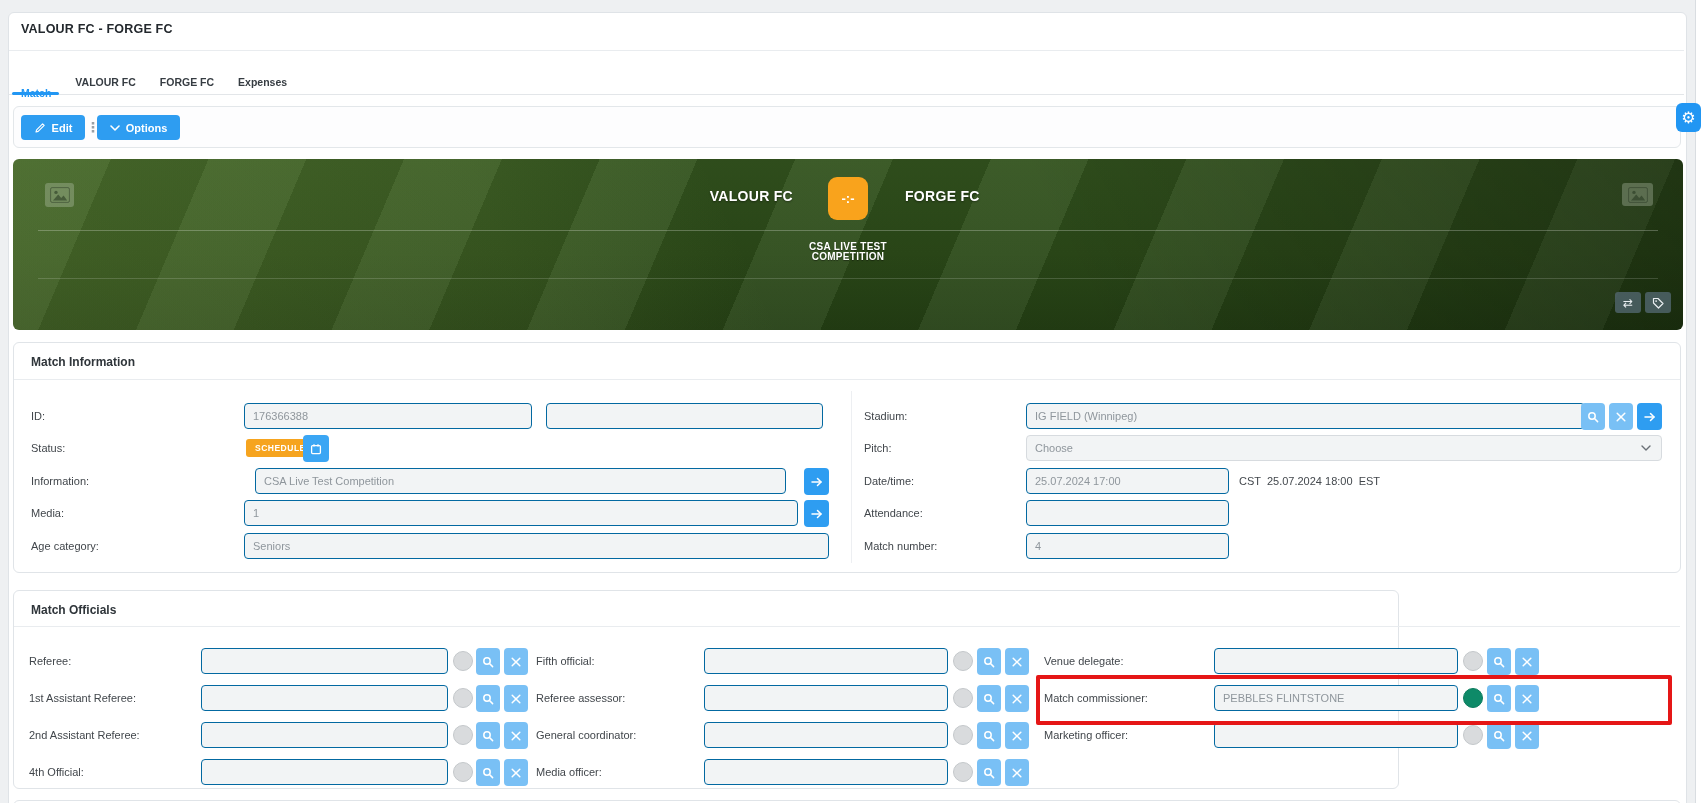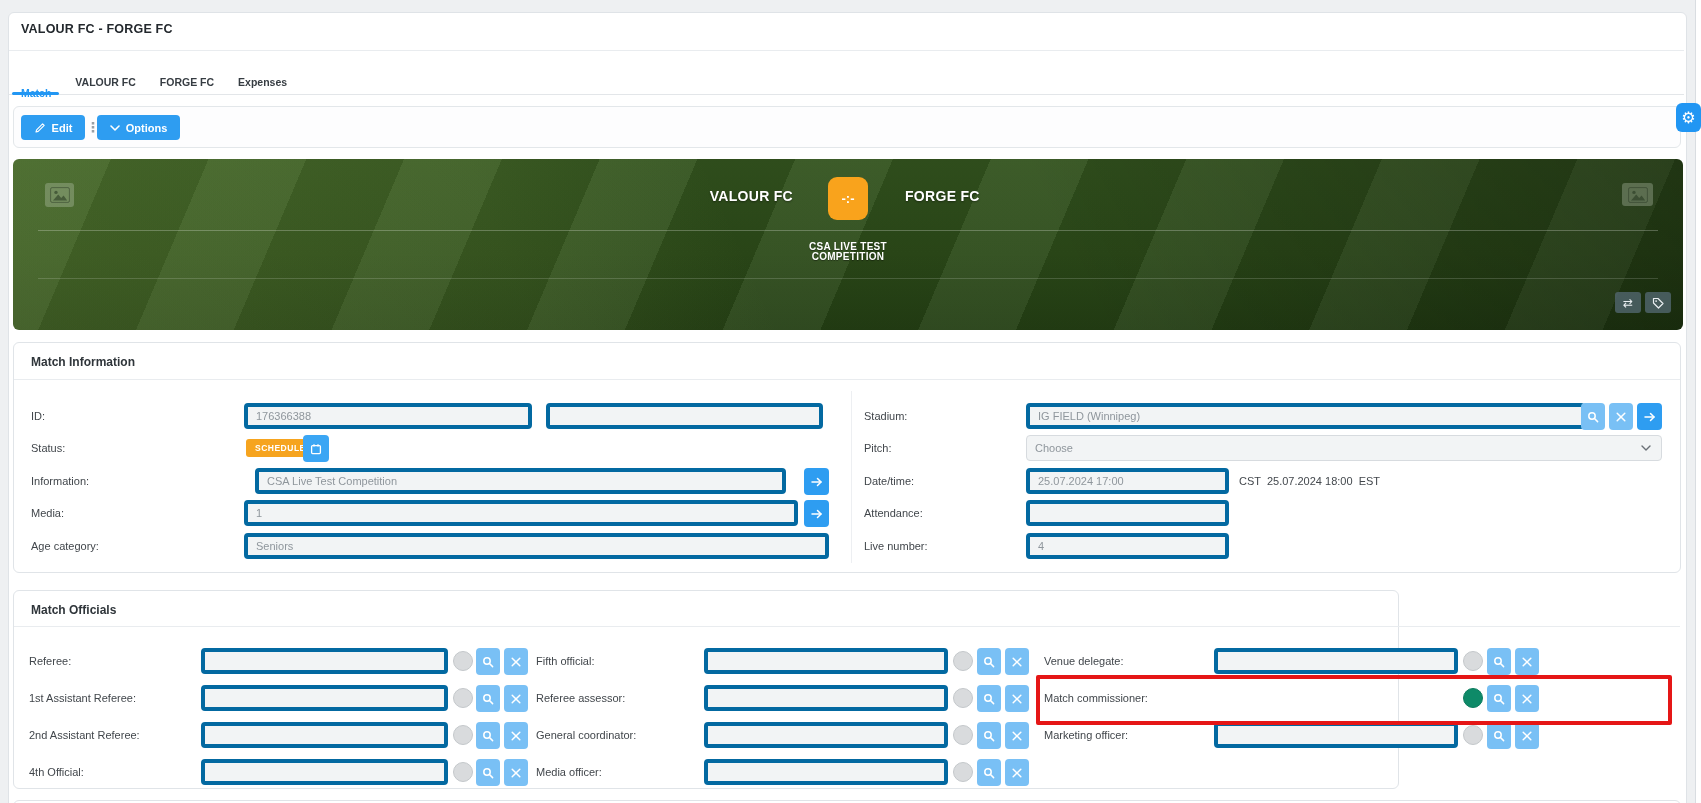--- a/index.html
+++ b/index.html
@@ -27,21 +27,21 @@
   .hero-line{position:absolute;left:25px;right:25px;height:1px;background:rgba(255,255,255,.25);}
   .team-name{position:absolute;color:#fff;font-weight:bold;font-size:14px;letter-spacing:.3px;text-shadow:0 1px 2px rgba(0,0,0,.4);}
   .score-box{position:absolute;left:815px;top:18px;width:40px;height:43px;background:#f9a31c;border-radius:9px;color:#fff;font-weight:bold;font-size:13px;display:flex;align-items:center;justify-content:center;}
   .comp-name{position:absolute;left:735px;top:83px;width:200px;text-align:center;color:#fff;font-weight:bold;font-size:10px;line-height:10px;letter-spacing:.3px;text-shadow:0 1px 1px rgba(0,0,0,.4);}
   .img-ph{position:absolute;background:rgba(205,215,200,.30);border-radius:3px;display:flex;align-items:center;justify-content:center;}
   .hero-act{position:absolute;top:133px;width:26px;height:21px;background:rgba(80,101,108,.82);border:none;border-radius:3px;color:#e9eef0;font-size:12px;display:flex;align-items:center;justify-content:center;cursor:pointer;padding:0;font-family:"DejaVu Sans",sans-serif;}
   
   .sec-card{position:absolute;left:13px;background:#fff;border:1px solid #e0e4e8;border-radius:6px;box-sizing:border-box;}
   .sec-title{position:absolute;left:17px;top:12px;font-size:12px;font-weight:bold;color:#2f353a;}
   .label{position:absolute;font-size:11px;color:#41464b;white-space:nowrap;}
-  .input{position:absolute;height:26px;background:#f2f4f5;border:4px solid #0369a1;border-radius:4px;font-size:11px;color:#8f969c;padding:0 8px;box-sizing:border-box;font-family:inherit;}
+  .input{position:absolute;height:26px;background:#f2f4f5;border:1px solid #0369a1;border-radius:4px;font-size:11px;color:#8f969c;padding:0 8px;box-sizing:border-box;font-family:inherit;}
   .select{position:absolute;height:26px;background:#f2f4f5;border:1px solid #d7dbdf;border-radius:4px;font-size:11px;color:#8f969c;line-height:24px;padding:0 8px;box-sizing:border-box;cursor:pointer;}
   .select .chev{position:absolute;right:10px;top:9px;}
   .btn-sq{position:absolute;width:24px;height:27px;border-radius:4px;background:#79c0f5;border:none;display:flex;align-items:center;justify-content:center;cursor:pointer;padding:0;}
   .btn-sq.solid{background:#2e9df1;}
   .badge{position:absolute;background:#f6a41f;color:#fff;font-size:8.5px;font-weight:bold;letter-spacing:.5px;border-radius:3px;line-height:18px;padding:0 9px;height:18px;}
   .dot-ind{position:absolute;width:20px;height:20px;border-radius:50%;background:#d9dbdd;border:1px solid #c4c8cb;box-sizing:border-box;}
   .dot-ind.green{background:#0e8a68;border-color:#0c7c5e;}
   .note{position:absolute;font-size:11px;color:#43484d;white-space:pre;}
   .vdiv{position:absolute;width:1px;background:#edeff2;}
   .red-box{position:absolute;border:4px solid #e51616;border-radius:2px;pointer-events:none;z-index:30;}
@@ -209,21 +209,21 @@
     <button class="btn-sq solid" style="left:790px;top:157px;width:25px;">
         <svg width="12" height="10">
           <use href="#i-arrow"></use>
         </svg>
       </button>
     <div class="label" style="left:850px;top:164px;">Attendance:</div>
     <input class="input" style="left: 1012px; top: 157px; width: 203px;" readonly="" value="">
 
     <div class="label" style="left:17px;top:197px;">Age category:</div>
     <input class="input" style="left: 230px; top: 190px; width: 585px;" readonly="" value="Seniors">
-    <div class="label" style="left:850px;top:197px;">Live number:</div>
+    <div class="label" style="left:850px;top:197px;">Match number:</div>
     <input class="input" style="left: 1012px; top: 190px; width: 203px;" readonly="" value="4">
   </div>
 
   <div class="sec-card" style="top:590px;width:1386px;height:199px;">
     <div class="sec-title">Match Officials</div>
     <div class="hdiv" style="left:0;top:35px;width:1666px;"></div>
 
     <div class="label" style="left:15px;top:64px;">Referee:</div>
     <input class="input" style="left: 187px; top: 57px; width: 247px;" readonly="" value="">
     <div class="dot-ind" style="left:439px;top:60px;"></div>
@@ -288,20 +288,21 @@
           <use href="#i-search"></use>
         </svg>
       </button>
     <button class="btn-sq" style="left:991px;top:94px;">
         <svg width="10" height="10">
           <use href="#i-x"></use>
         </svg>
       </button>
 
     <div class="label" style="left:1030px;top:101px;">Match commissioner:</div>
+    <input class="input" style="left: 1200px; top: 94px; width: 244px;" readonly="" value="PEBBLES FLINTSTONE">
     <div class="dot-ind green" style="left:1449px;top:97px;"></div>
     <button class="btn-sq" style="left:1473px;top:94px;">
         <svg width="12" height="12">
           <use href="#i-search"></use>
         </svg>
       </button>
     <button class="btn-sq" style="left:1501px;top:94px;">
         <svg width="10" height="10">
           <use href="#i-x"></use>
         </svg>

